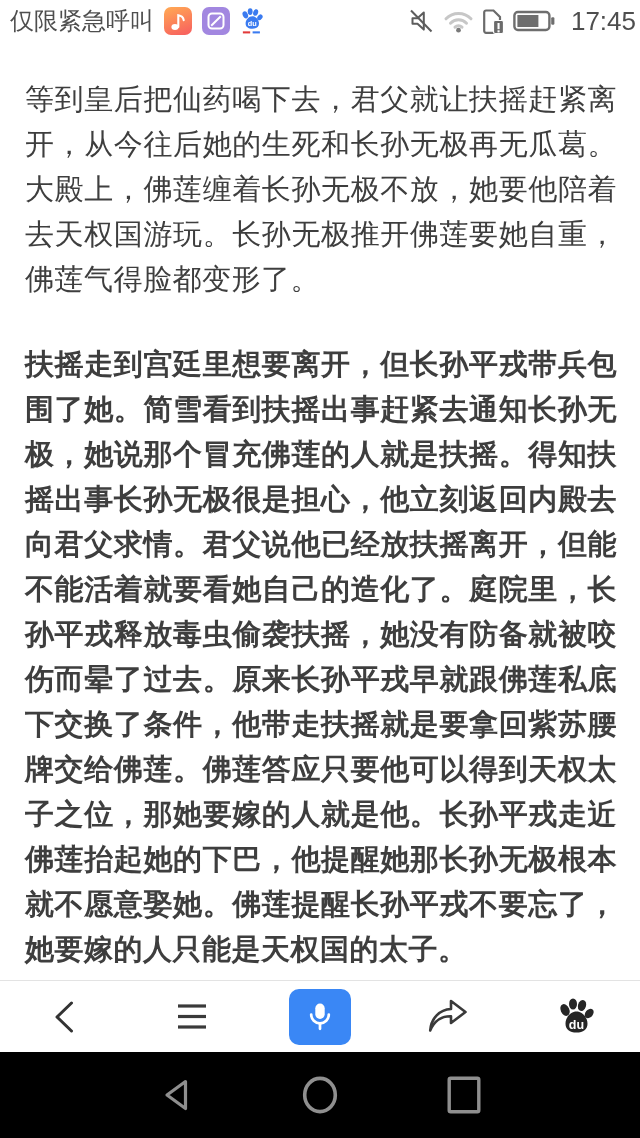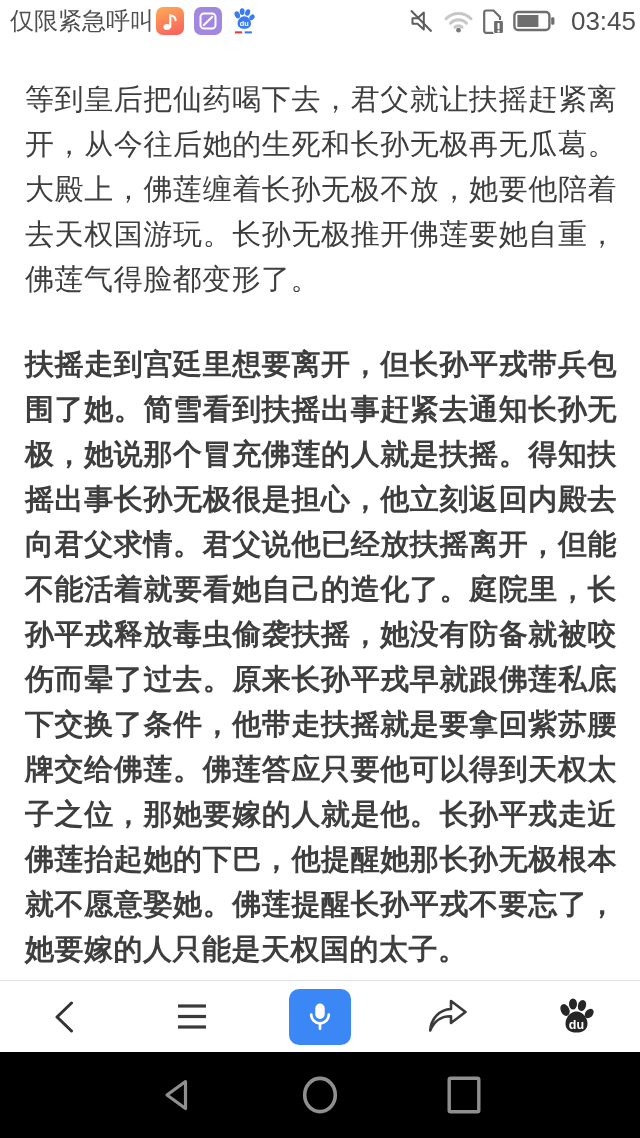--- a/index.html
+++ b/index.html
@@ -4,21 +4,21 @@
 <style>
   html,body{margin:0;padding:0;background:#fff;}
   .screen{
     width:640px;height:1138px;position:relative;background:#ffffff;overflow:hidden;
     font-family:"Liberation Sans","DejaVu Sans",sans-serif;
   }
   
   .status-bar{
     height:42px;display:flex;align-items:center;padding:0 3px 0 10px;background:#fff;
   }
-  .carrier{font-size:24px;color:#4e4e4e;margin-right:2px;white-space:nowrap;}
+  .carrier{font-size:24px;color:#4e4e4e;margin-right:10px;white-space:nowrap;}
   .notif-icons{display:flex;align-items:center;gap:10px;}
   .app-badge{width:28px;height:28px;border-radius:7px;display:flex;align-items:center;justify-content:center;}
   .music-badge{background:linear-gradient(160deg,#ffa355 10%,#f8645e 90%);}
   .gallery-badge{background:#a287e0;}
   .paw-mini{position:relative;width:24px;height:28px;display:flex;align-items:flex-start;justify-content:center;}
   .spacer{flex:1;}
   .status-icons{display:flex;align-items:center;gap:8px;}
   .time{font-size:26px;color:#4e4e4e;margin-left:8px;margin-right:1px;}
   
   .content{padding:35px 23px 0 25px;}
@@ -104,21 +104,21 @@
           <rect x="15.5" y="22.3" width="2.1" height="2.1" fill="#fff"></rect>
         </svg>
       </span>
       <span>
         <svg width="42" height="22" viewBox="0 0 42 22">
           <rect x="1.4" y="2" width="35" height="18" rx="3.5" fill="none" stroke="#6e6e6e" stroke-width="2.4"></rect>
           <rect x="4.4" y="5" width="21" height="12" fill="#6e6e6e"></rect>
           <rect x="38.2" y="7.3" width="3.2" height="7.4" rx="1.2" fill="#6e6e6e"></rect>
         </svg>
       </span>
-      <span class="time">03:45</span>
+      <span class="time">17:45</span>
     </div>
   </div>
 
   <div class="content">
     <p>等到皇后把仙药喝下去，君父就让扶摇赶紧离开，从今往后她的生死和长孙无极再无瓜葛。大殿上，佛莲缠着长孙无极不放，她要他陪着去天权国游玩。长孙无极推开佛莲要她自重，佛莲气得脸都变形了。</p>
     <p>扶摇走到宫廷里想要离开，但长孙平戎带兵包围了她。简雪看到扶摇出事赶紧去通知长孙无极，她说那个冒充佛莲的人就是扶摇。得知扶摇出事长孙无极很是担心，他立刻返回内殿去向君父求情。君父说他已经放扶摇离开，但能不能活着就要看她自己的造化了。庭院里，长孙平戎释放毒虫偷袭扶摇，她没有防备就被咬伤而晕了过去。原来长孙平戎早就跟佛莲私底下交换了条件，他带走扶摇就是要拿回紫苏腰牌交给佛莲。佛莲答应只要他可以得到天权太子之位，那她要嫁的人就是他。长孙平戎走近佛莲抬起她的下巴，他提醒她那长孙无极根本就不愿意娶她。佛莲提醒长孙平戎不要忘了，她要嫁的人只能是天权国的太子。</p>
   </div>
 
   <div class="toolbar">
     <div class="tb-item">

